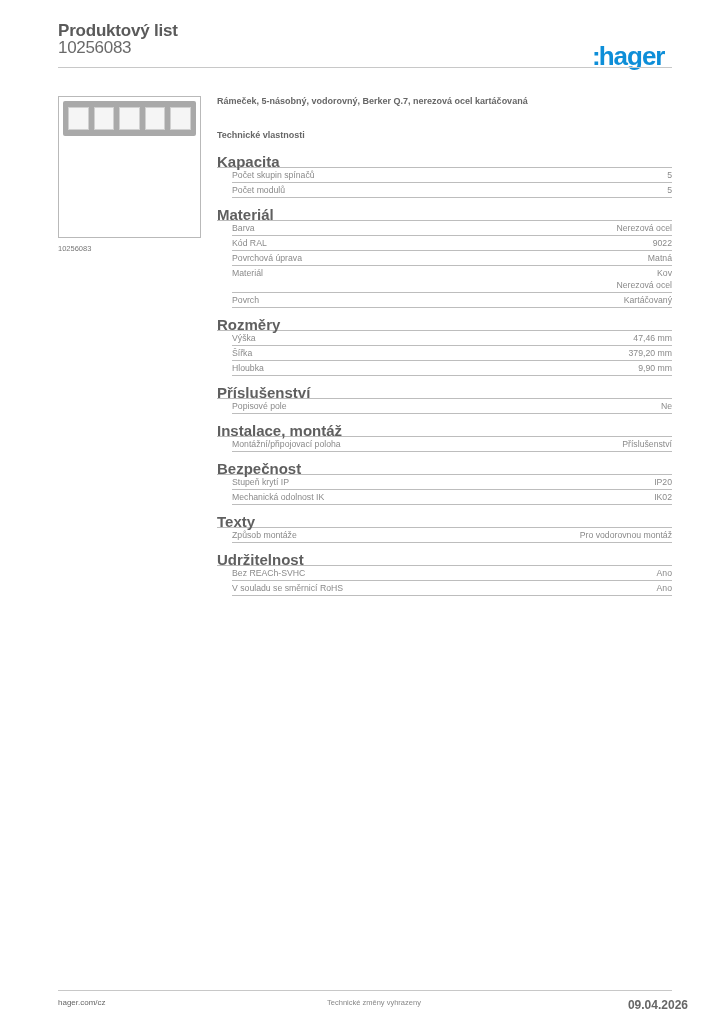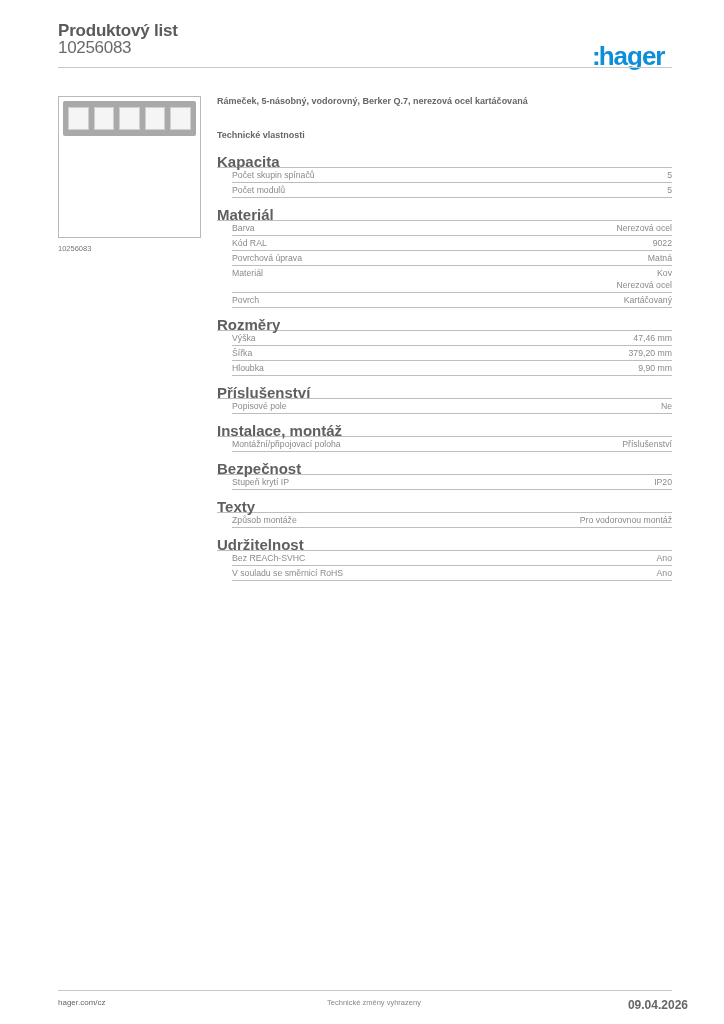--- a/index.html
+++ b/index.html
@@ -146,20 +146,26 @@
       </div>
     </div>
     <div class="group">
       <div class="group-title">Bezpečnost</div>
       <div class="row">
         <div class="lbl">Stupeň krytí IP</div>
         <div class="val">
           <span>IP20</span>
         </div>
       </div>
+      <div class="row">
+        <div class="lbl">Mechanická odolnost IK</div>
+        <div class="val">
+          <span>IK02</span>
+        </div>
+      </div>
     </div>
     <div class="group">
       <div class="group-title">Texty</div>
       <div class="row">
         <div class="lbl">Způsob montáže</div>
         <div class="val">
           <span>Pro vodorovnou montáž</span>
         </div>
       </div>
     </div>

